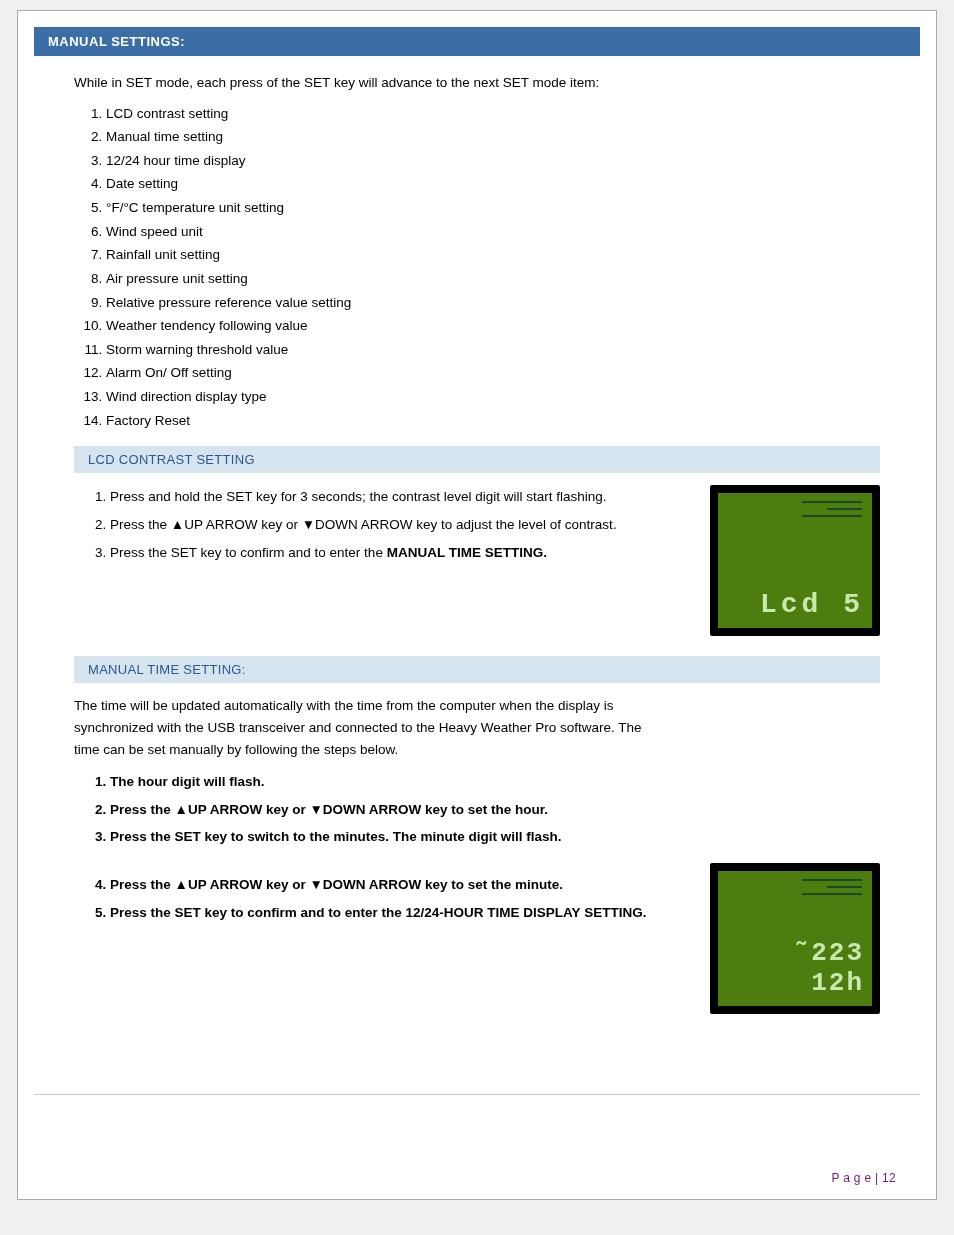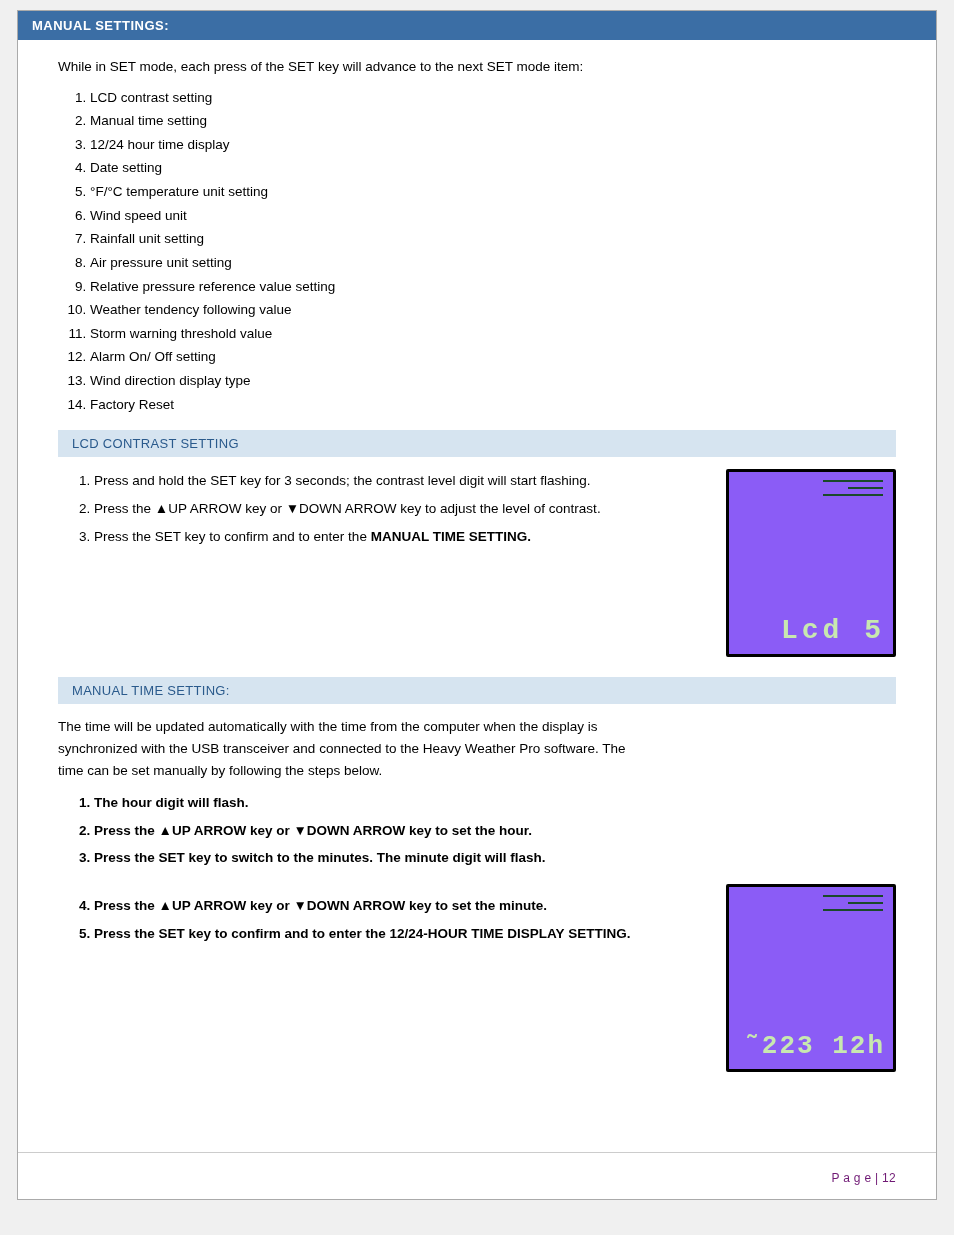--- a/index.html
+++ b/index.html
@@ -9,21 +9,21 @@
       background: #f0f0f0;
       display: flex;
       justify-content: center;
       align-items: flex-start;
       padding: 10px;
     }
     .page {
       width: 920px;
       background: #fff;
       border: 1px solid #aaa;
-      padding: 0;
+      padding: 16px;
       min-height: 1190px;
       position: relative;
     }
     .manual-settings-header {
       background: #3b6ea5;
       color: #fff;
       font-weight: bold;
       font-size: 13px;
       padding: 7px 14px;
       letter-spacing: 0.5px;
@@ -62,23 +62,23 @@
     .steps-list {
       margin-left: 36px;
       line-height: 1.75;
     }
     .steps-list li {
       list-style: decimal;
       margin-bottom: 4px;
     }
     .device-image {
       width: 170px;
-      height: 188px;
-      background: #8b5cf6;
-      border: 3px solid #000000;
+      height: 151px;
+      background: #4d7c0f;
+      border: 8px solid #000000;
       display: flex;
       flex-direction: column;
       align-items: flex-end;
       justify-content: flex-end;
       padding: 8px;
       flex-shrink: 0;
       position: relative;
       border-radius: 2px;
     }
     .device-image-lcd {

